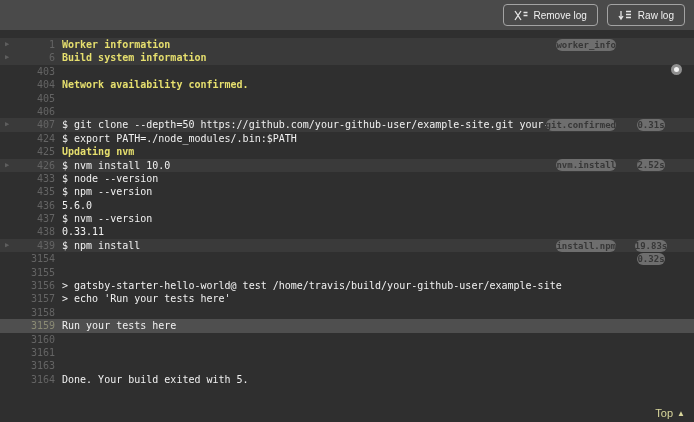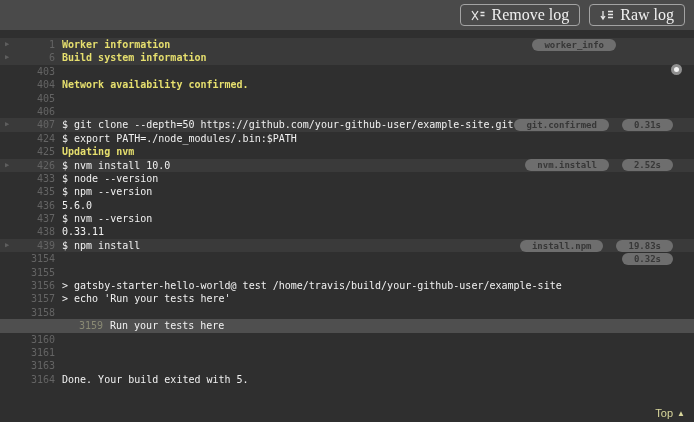--- a/index.html
+++ b/index.html
@@ -37,42 +37,42 @@
   .tbtn {
     display: inline-flex;
     align-items: center;
     gap: 6px;
     height: 22px;
     padding: 0 10px;
     background: transparent;
     border: 1px solid var(--button-border);
     border-radius: 4px;
     color: var(--button-text);
-    font-family: Liberation Serif, serif;
-    font-size: 16px;
+    font-family: Liberation Sans, sans-serif;
+    font-size: 10px;
     cursor: pointer;
   }
   .tbtn svg { display: block; }
   .log {
     position: relative;
     height: 392px;
     background: var(--log-bg);
     padding-top: 8px;
     overflow: hidden;
   }
   .row {
     display: flex;
     align-items: center;
     height: 13.4px;
     font-size: 10px;
     line-height: 13.4px;
     white-space: pre;
   }
   .row.highlight { background: var(--row-highlight); }
-  .row.selected  { background: var(--row-selected); padding-left: 48px; }
+  .row.selected  { background: var(--row-selected); }
   .arrow {
     width: 12px;
     margin-left: 5px;
     flex-shrink: 0;
     color: var(--arrow);
     font-size: 7px;
     text-align: left;
     cursor: pointer;
   }
   .num {
@@ -98,27 +98,27 @@
     margin-left: auto;
     padding-right: 8px;
     flex-shrink: 0;
   }
   .pill {
     background: var(--pill-bg);
     color: var(--pill-text);
     font-size: 9px;
     font-weight: bold;
     border-radius: 8px;
-    padding: 1px 12px;
+    padding: 1px 0;
     line-height: 10px;
   }
   .durslot {
     min-width: 44px;
     display: flex;
-    justify-content: flex-start;
+    justify-content: center;
   }
   .scroll-dot {
     position: absolute;
     top: 34px;
     right: 12px;
     width: 11px;
     height: 11px;
     border-radius: 50%;
     background: #f2f2f2;
     border: 3px solid #8f8f8f;

